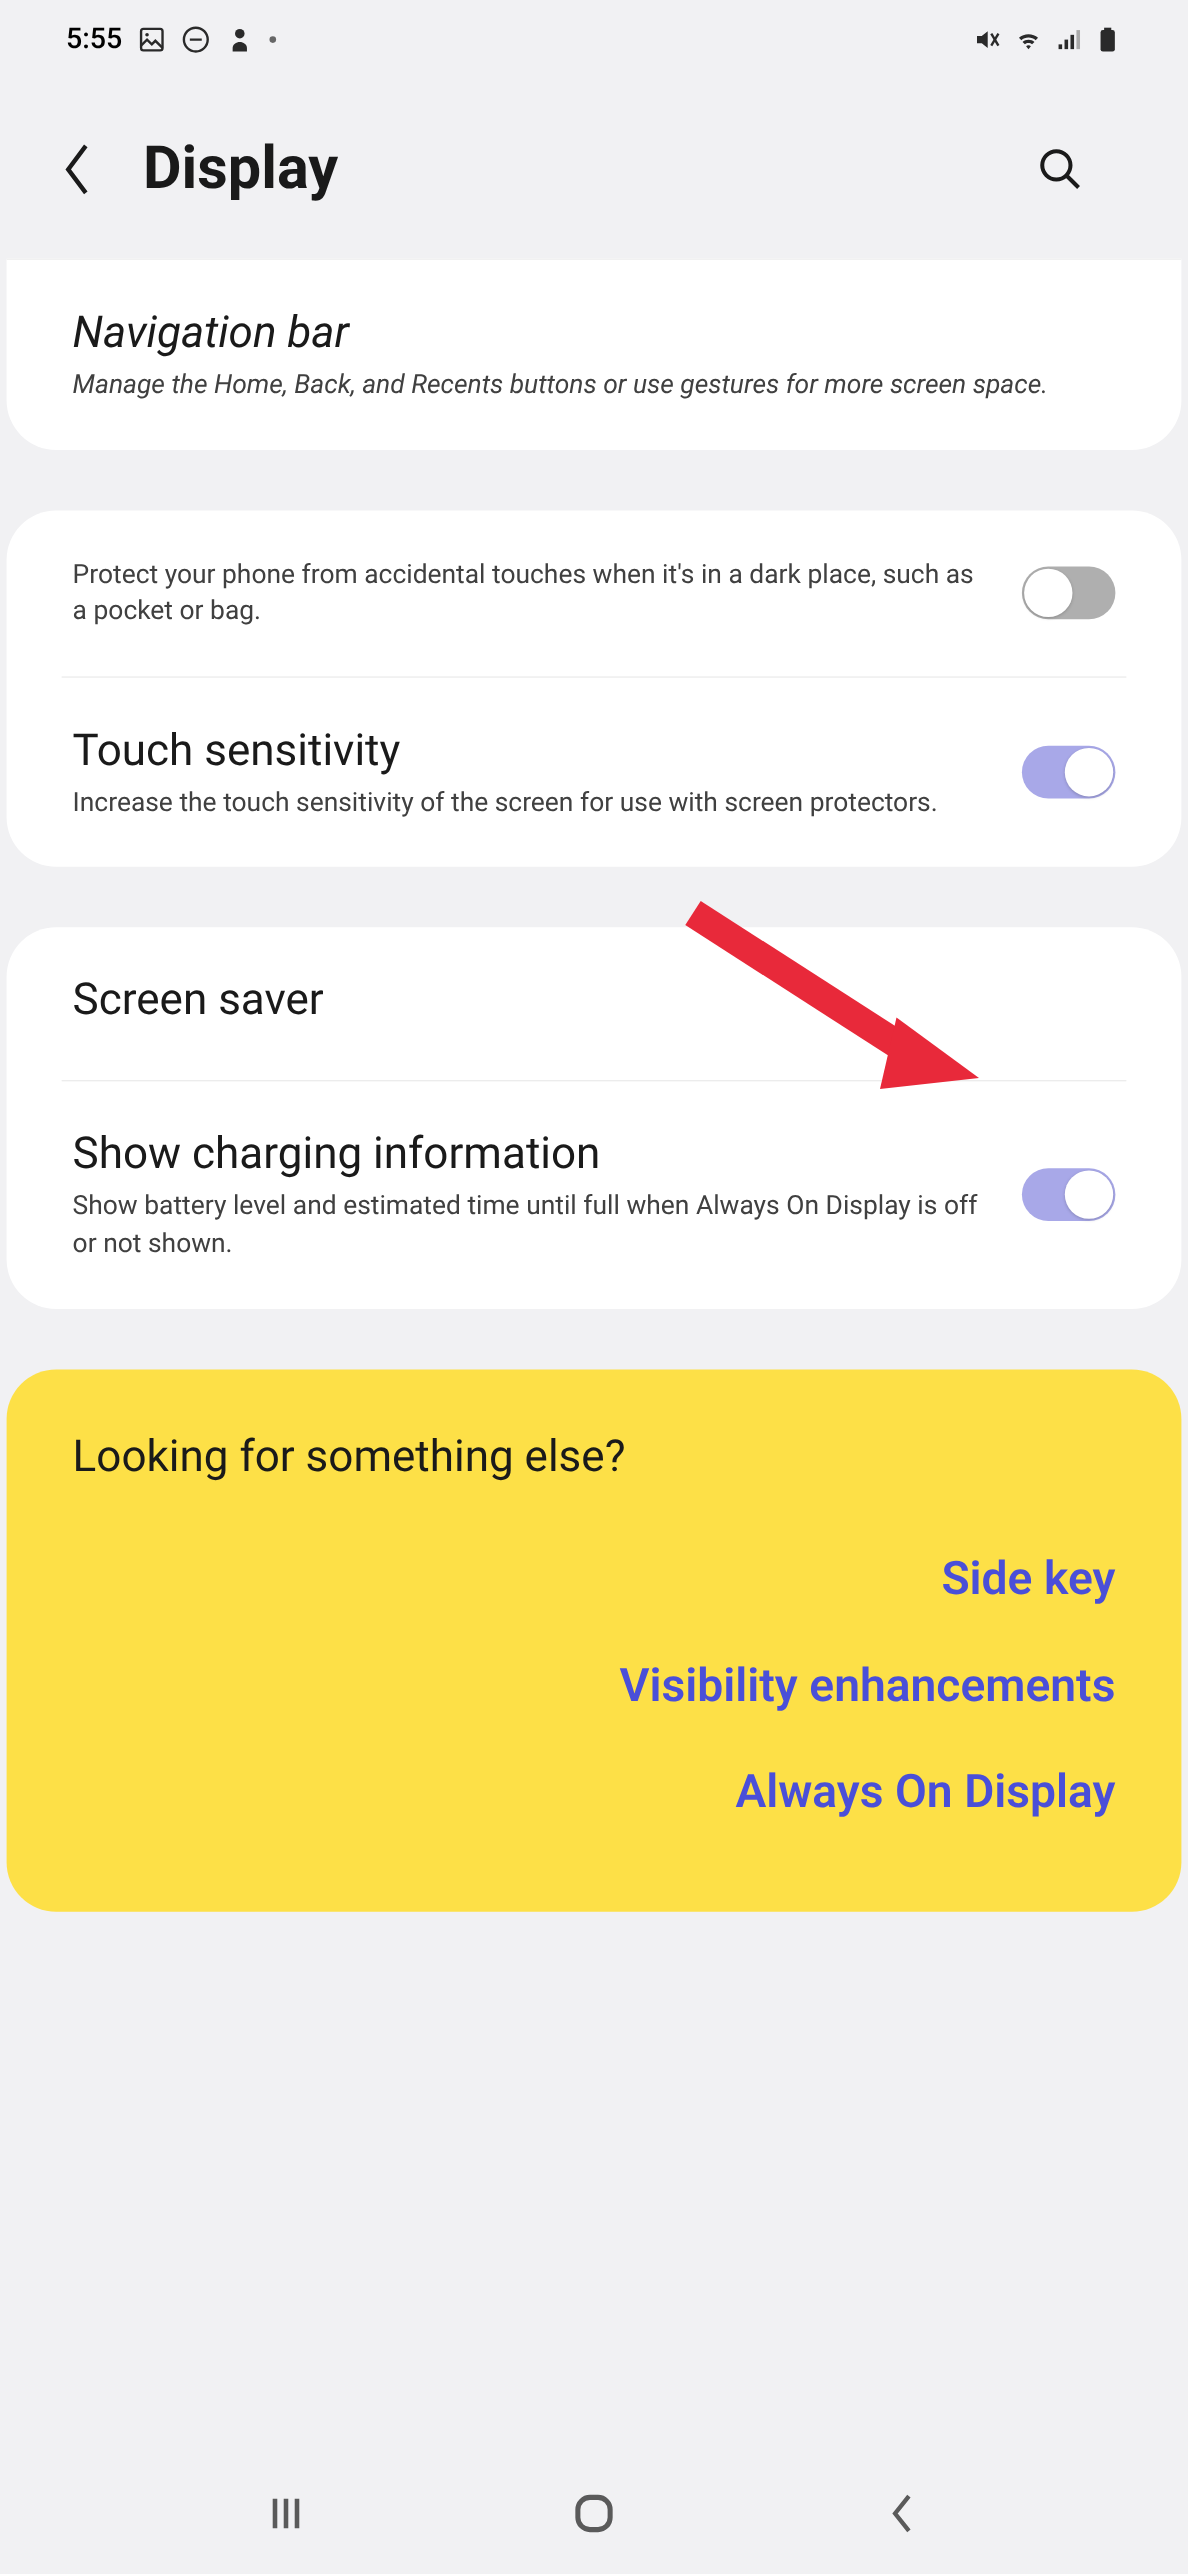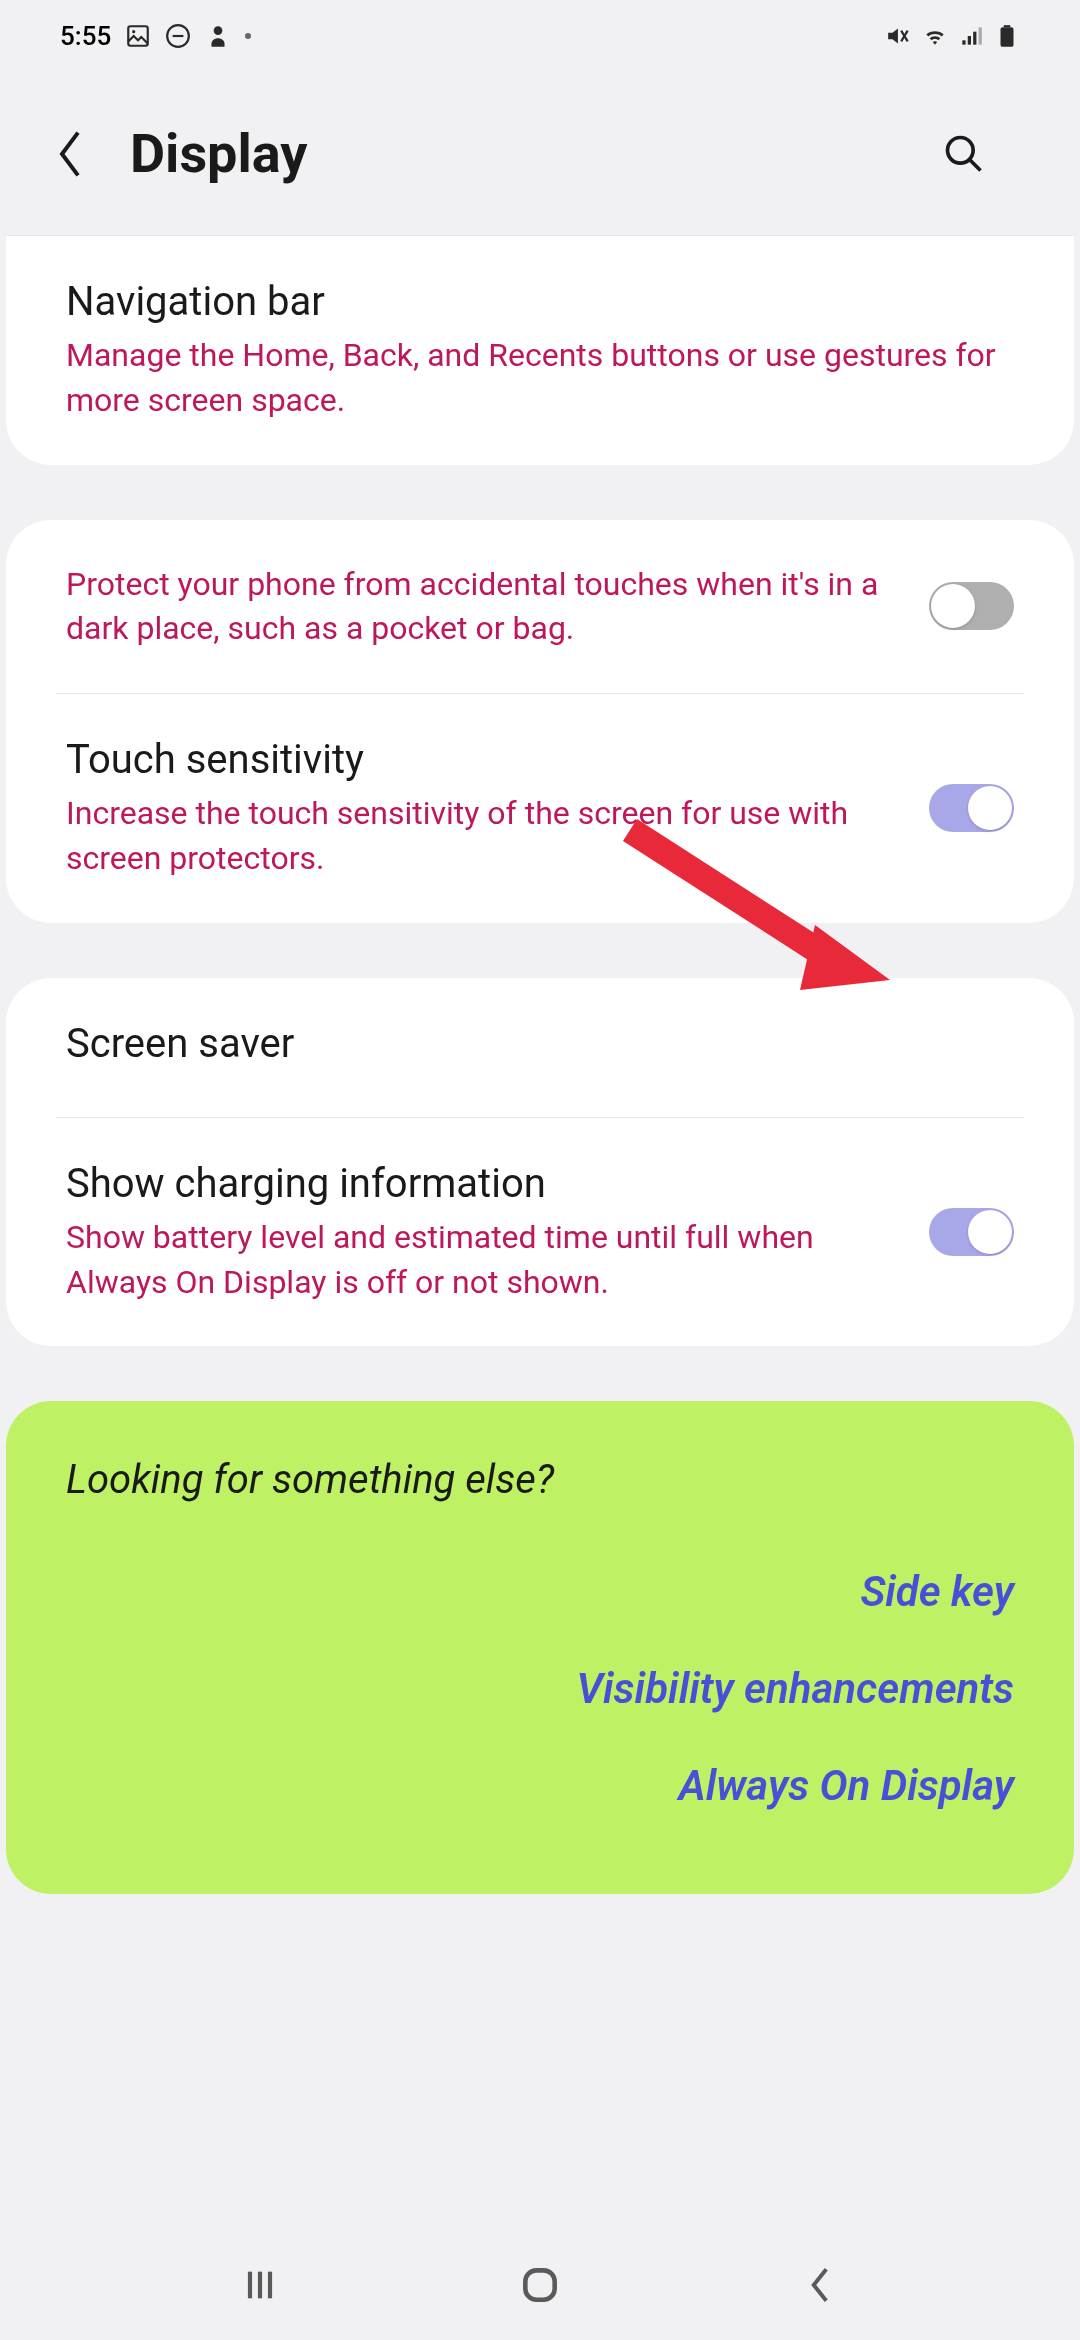--- a/index.html
+++ b/index.html
@@ -73,20 +73,21 @@
     }
     .card {
       background: #fff;
       margin: 0 6px;
       border-radius: 45px;
       overflow: hidden;
     }
     .card-truncated-top {
       border-top-left-radius: 0;
       border-top-right-radius: 0;
+      font-style: italic;
     }
     .card + .card {
       margin-top: 55px;
     }
     .setting-item {
       padding: 42px 60px;
       display: flex;
       align-items: center;
       gap: 30px;
     }
@@ -99,22 +100,22 @@
     .setting-content {
       flex: 1;
     }
     .setting-title {
       font-size: 40px;
       font-weight: 400;
       color: #1a1a1a;
       margin-bottom: 8px;
     }
     .setting-desc {
-      font-size: 32px;
-      color: #be185d;
+      font-size: 24px;
+      color: #404040;
       line-height: 1.4;
     }
     .toggle {
       width: 85px;
       height: 48px;
       border-radius: 24px;
       position: relative;
       flex-shrink: 0;
     }
     .toggle-off {
@@ -133,25 +134,24 @@
       top: 2px;
       box-shadow: 0 1px 3px rgba(0,0,0,0.2);
     }
     .toggle-off::after {
       left: 2px;
     }
     .toggle-on::after {
       right: 2px;
     }
     .looking-card {
-      background: #bef264;
+      background: #fde047;
       margin: 55px 6px 0;
       border-radius: 45px;
       padding: 55px 60px 60px;
-      font-style: italic;
     }
     .looking-title {
       font-size: 40px;
       color: #1a1a1a;
       margin-bottom: 40px;
     }
     .link-item {
       font-size: 42px;
       font-weight: 600;
       color: #4a4fd8;

